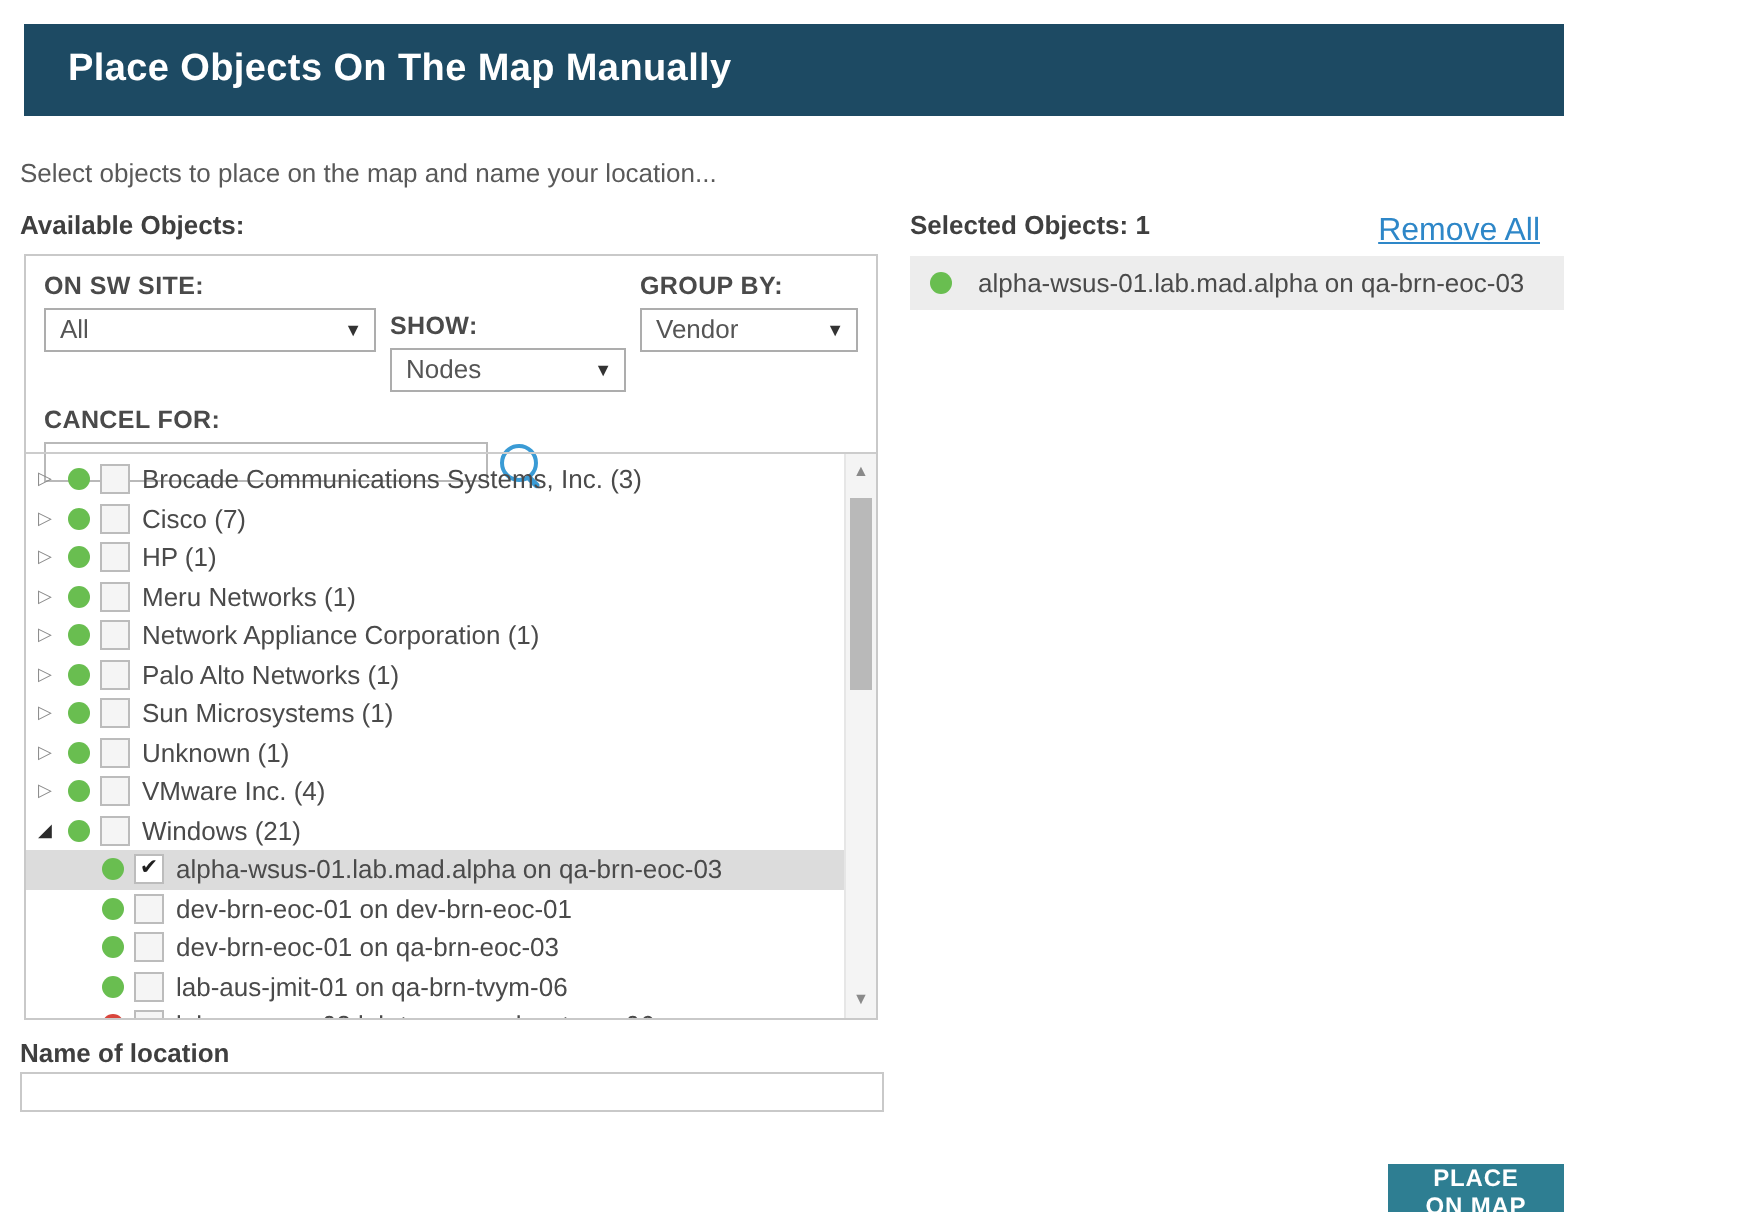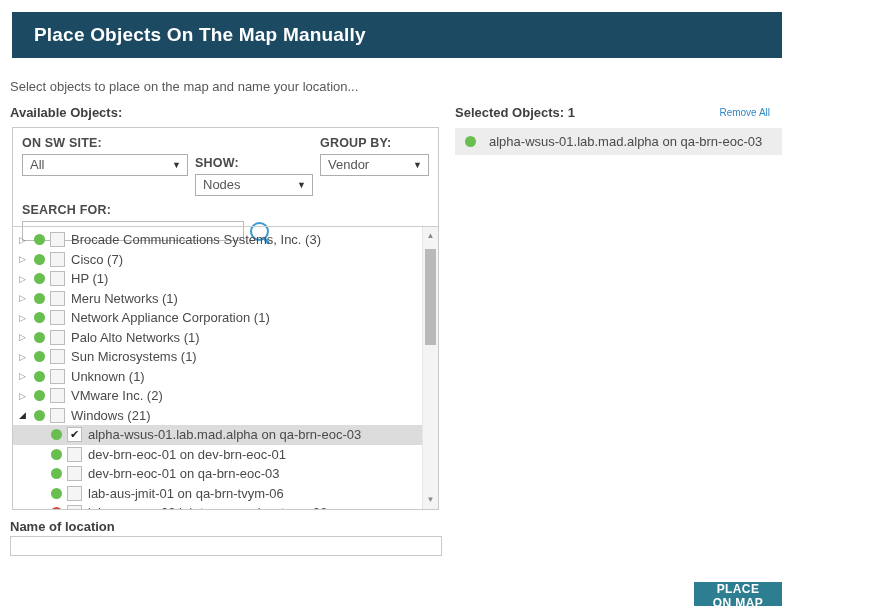--- a/index.html
+++ b/index.html
@@ -7,21 +7,21 @@
   .stage{position:relative;width:782px;height:607px;background:#fff;overflow:hidden;}
 
   
   .hdr{position:absolute;left:12px;top:12px;width:857px;height:46px;background:#1d4a63;box-sizing:border-box;}
   .hdr-title{position:absolute;left:22px;top:0;line-height:46px;color:#fff;font-size:19px;font-weight:600;letter-spacing:.2px;}
   .hdr-close{position:absolute;right:20px;top:0;line-height:46px;color:#fff;font-size:14px;font-weight:bold;cursor:pointer;}
 
   .subtitle{position:absolute;left:10px;top:79px;font-size:13px;color:#595959;}
 
   .sec-label{position:absolute;font-size:13px;font-weight:bold;color:#3f3f3f;}
-  .remove-all{position:absolute;right:12px;top:107px;font-size:10px;color:#2e87c8;cursor:pointer;}
+  .remove-all{position:absolute;right:12px;top:107px;font-size:16px;color:#2e87c8;cursor:pointer;text-decoration:underline;}
 
   
   .left-panel{position:absolute;left:12px;top:127px;width:427px;height:383px;border:1px solid #c9c9c9;box-sizing:border-box;}
   .filters{position:absolute;left:0;top:0;right:0;padding:8px 9px 0 9px;}
   .filter-grid{display:flex;gap:7px;}
   .fcol1{width:166px;} .fcol2{width:118px;margin-top:20px;} .fcol3{flex:1;}
   .flabel{font-size:12.5px;font-weight:bold;color:#4a4a4a;margin-bottom:4px;letter-spacing:.2px;}
   .selectbox{position:relative;height:22px;border:1px solid #adadad;background:#fff;box-sizing:border-box;cursor:pointer;}
   .selectbox .val{position:absolute;left:7px;top:0;line-height:20px;font-size:13px;color:#555;}
   .selectbox .arrow{position:absolute;right:6px;top:0;line-height:20px;font-size:9px;color:#333;}
@@ -106,21 +106,21 @@
           </div>
         </div>
         <div class="fcol3">
           <div class="flabel">GROUP BY:</div>
           <div class="selectbox">
             <span class="val">Vendor</span>
             <span class="arrow">▼</span>
           </div>
         </div>
       </div>
-      <div class="flabel search-label">SEARCH FOR:</div>
+      <div class="flabel search-label">CANCEL FOR:</div>
       <div class="search-row">
         <input class="search-input" type="text" value="" style="">
         <span class="magnifier"></span>
       </div>
     </div>
 
     <div class="tree-wrap">
       <div class="tree-viewport">
           <div class="tree-row">
             <span class="tri">▷</span>
@@ -167,21 +167,21 @@
           <div class="tree-row">
             <span class="tri">▷</span>
             <span class="dot up"></span>
             <span class="cb"></span>
             <span class="lbl">Unknown (1)</span>
           </div>
           <div class="tree-row">
             <span class="tri">▷</span>
             <span class="dot up"></span>
             <span class="cb"></span>
-            <span class="lbl">VMware Inc. (2)</span>
+            <span class="lbl">VMware Inc. (4)</span>
           </div>
           <div class="tree-row">
             <span class="tri exp">◢</span>
             <span class="dot up"></span>
             <span class="cb"></span>
             <span class="lbl">Windows (21)</span>
           </div>
           <div class="tree-row node hl">
             <span class="tri"></span>
             <span class="dot up"></span>

